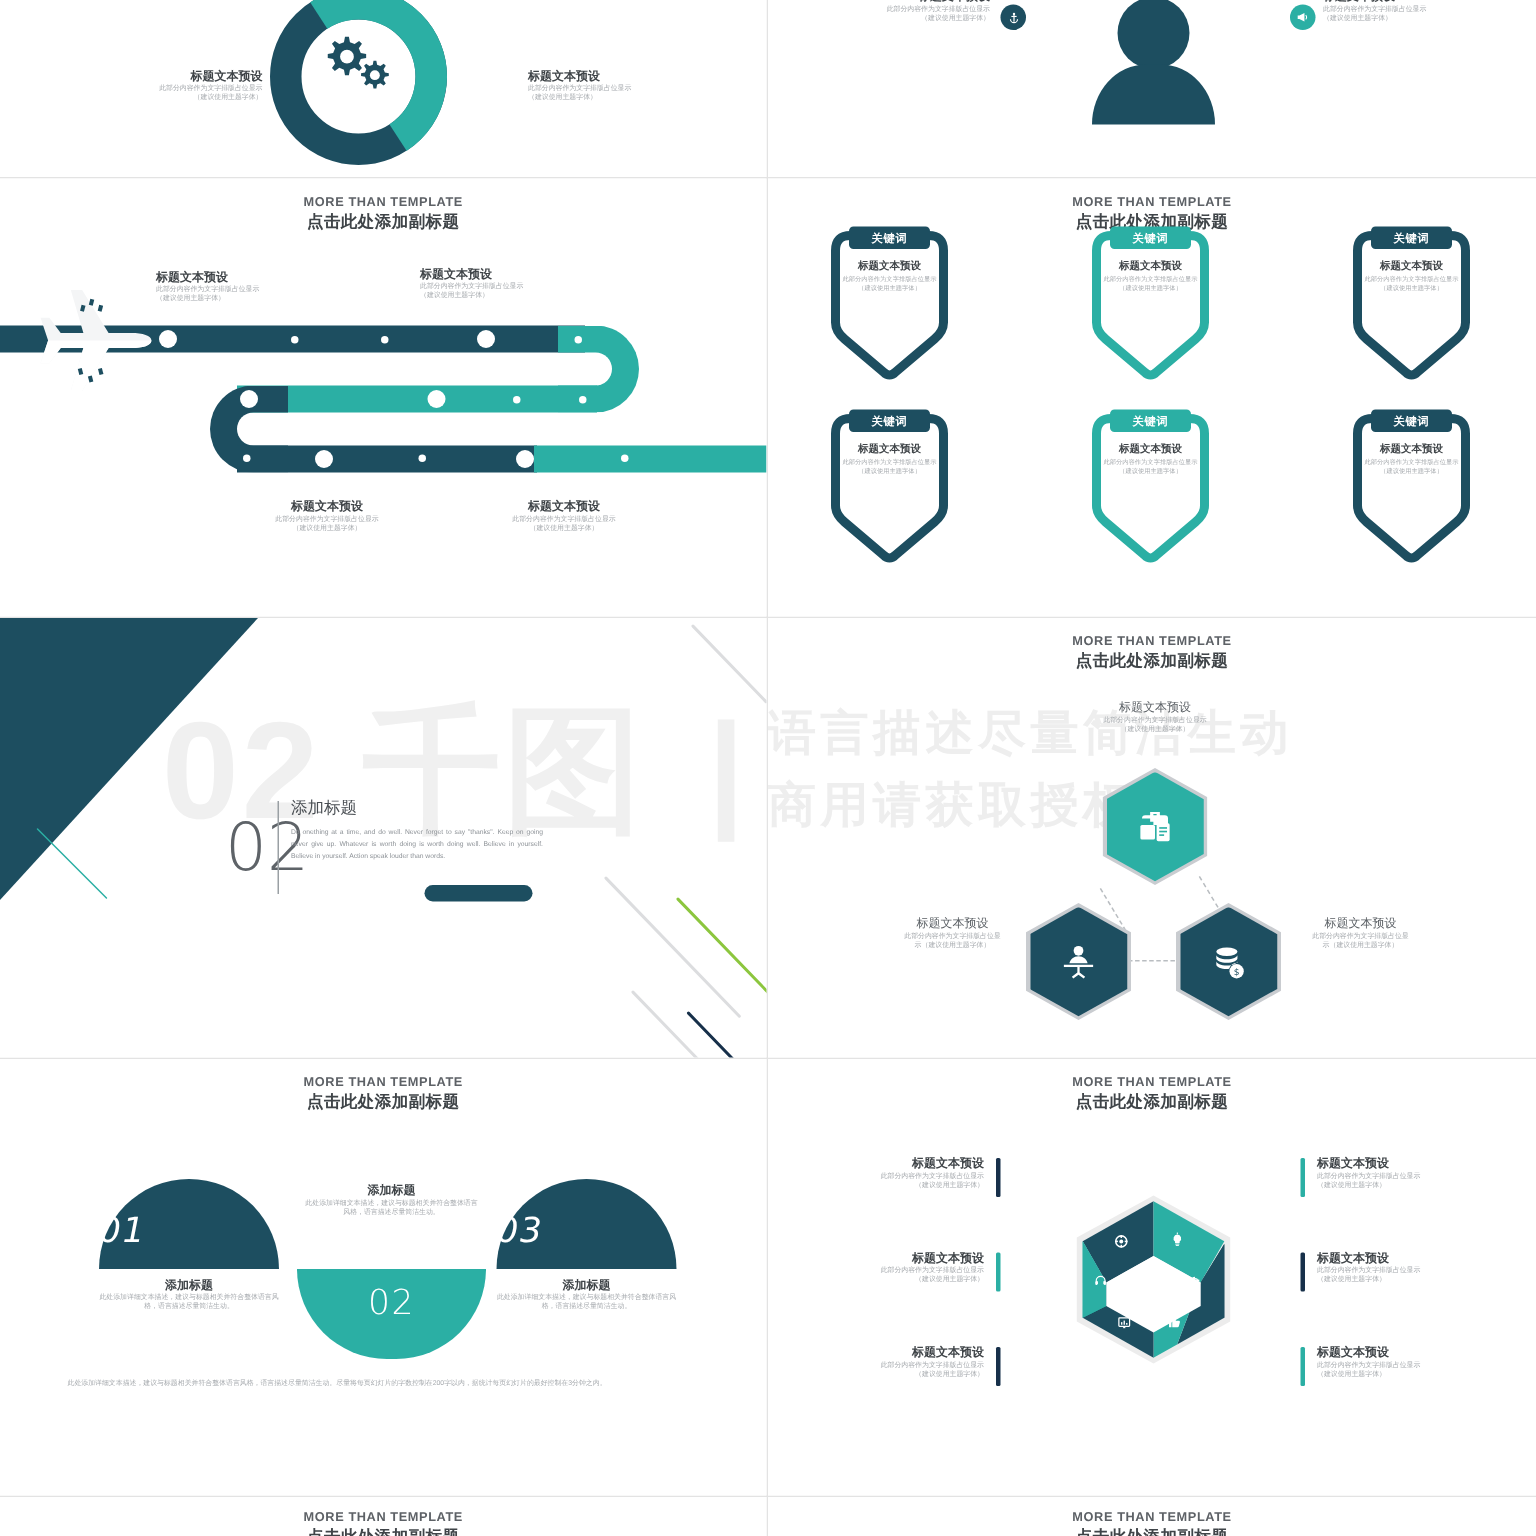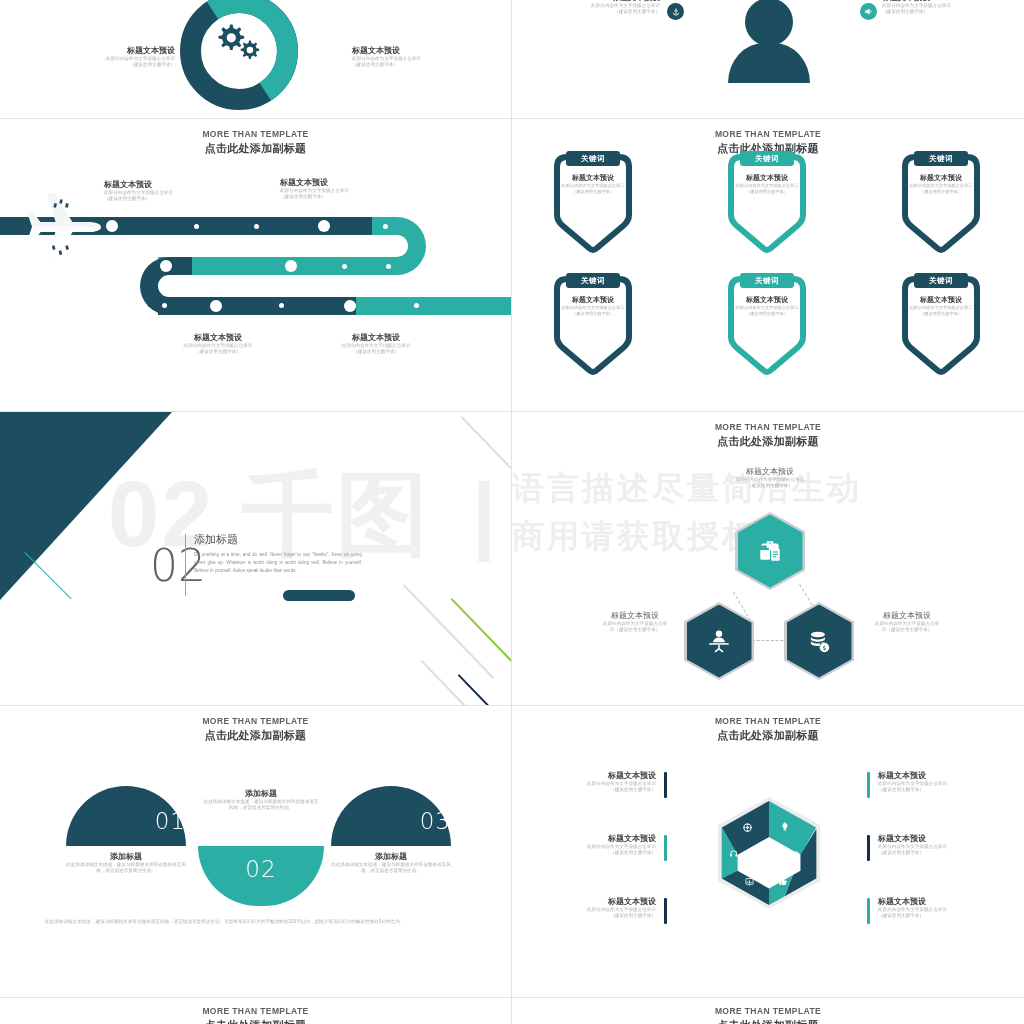--- a/index.html
+++ b/index.html
@@ -69,21 +69,21 @@
 
   
   .hex{position:absolute;clip-path:polygon(50% 0%,100% 25%,100% 75%,50% 100%,0% 75%,0% 25%);
     display:flex;align-items:center;justify-content:center;color:#fff;}
   .hexwrap{position:absolute;}
   .dashline{position:absolute;border-top:1.4px dashed #b9bdc1;transform-origin:0 0;}
   .wm2{position:absolute;color:#eeeeee;font-weight:bold;white-space:nowrap;}
 
   
   .semi-up{position:absolute;border-top-left-radius:1000px;border-top-right-radius:1000px;
-    display:flex;align-items:center;justify-content:flex-end;}
+    display:flex;align-items:center;justify-content:flex-start;font-style:italic;}
   .semi-dn{position:absolute;border-bottom-left-radius:1000px;border-bottom-right-radius:1000px;
     display:flex;align-items:center;justify-content:center;}
   .semi-num{color:#fff;font-size:23px;font-weight:300;font-family:"DejaVu Sans",sans-serif;letter-spacing:1px;}
   .botpara{position:absolute;font-size:4.6px;color:#a6aaae;line-height:7.6px;text-align:left;}
   .bar{position:absolute;width:2.6px;border-radius:1px;}
 </style>
 </head>
 <body>
 
 <div class="grid">

